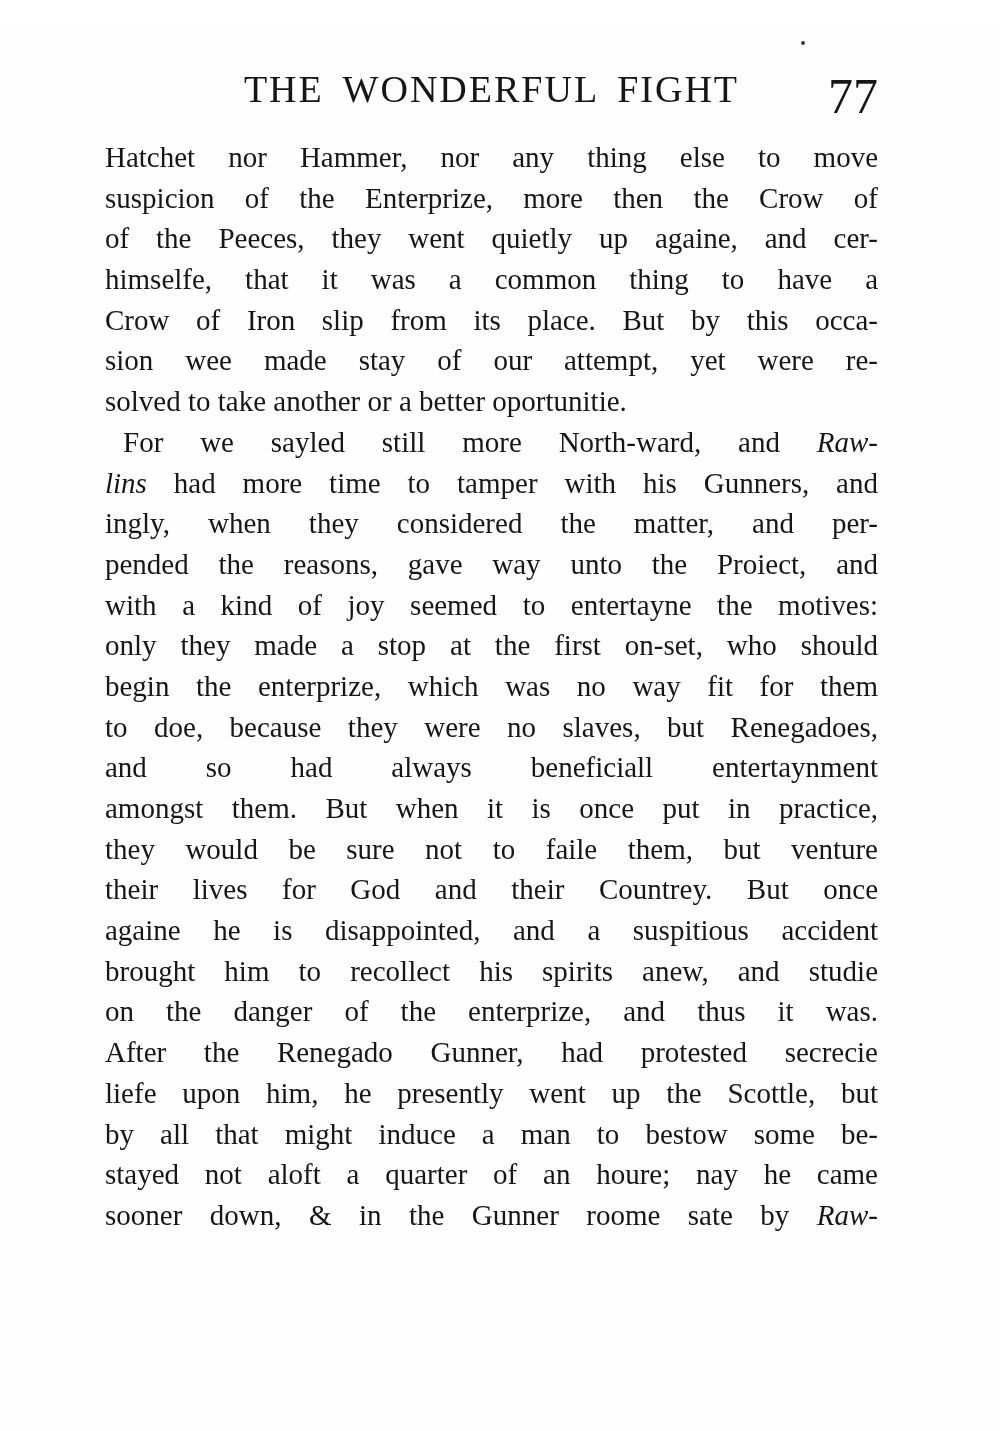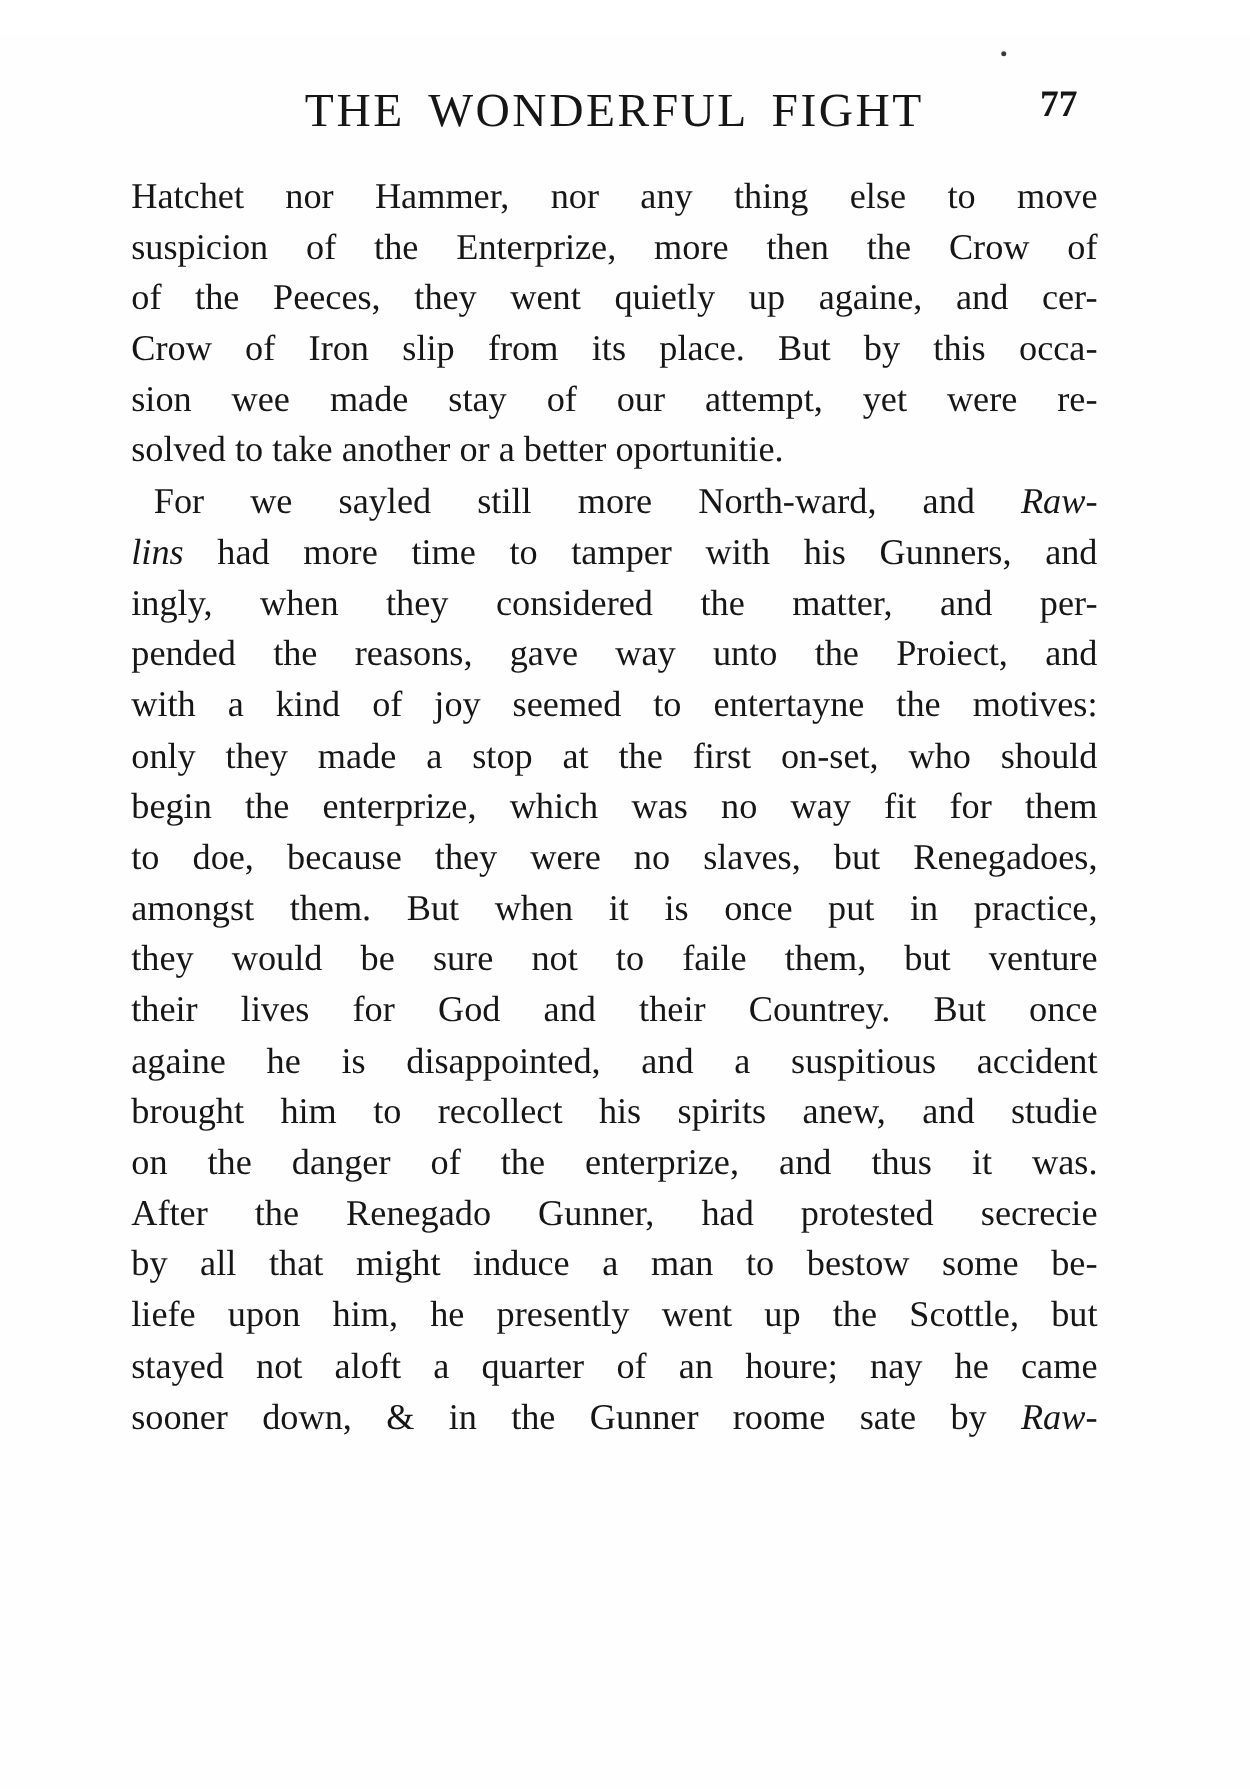--- a/index.html
+++ b/index.html
@@ -24,24 +24,24 @@
     position: absolute;
     left: 0; right: 0;
     text-align: center;
     font-size: 38px;
     letter-spacing: 2px;
     word-spacing: 8px;
     white-space: nowrap;
   }
   .pagenum {
     position: absolute;
-    right: 16px;
+    right: 0;
     top: 0;
-    font-size: 30px;
-    font-weight: bold;
+    font-size: 50px;
+    font-weight: normal;
   }
   .speck {
     position: absolute;
     left: 801px;
     top: 14px;
     width: 4px;
     height: 4px;
     border-radius: 50%;
     background: var(--ink, #161616);
     opacity: 0.85;
@@ -73,36 +73,38 @@
 <div class="page">
   <div class="header">
     <span class="title">THE WONDERFUL FIGHT</span>
     <span class="pagenum">77</span>
   </div>
   <div class="speck"></div>
   <div class="textblock" id="textblock">
       <div class="line"><span>Hatchet nor Hammer, nor any thing else to move</span></div>
       <div class="line"><span>suspicion of the Enterprize, more then the Crow of</span></div>
       <div class="line"><span>of the Peeces, they went quietly up againe, and cer-</span></div>
+      <div class="line"><span>himselfe, that it was a common thing to have a</span></div>
       <div class="line"><span>Crow of Iron slip from its place. But by this occa-</span></div>
       <div class="line"><span>sion wee made stay of our attempt, yet were re-</span></div>
       <div class="line no-just"><span>solved to take another or a better oportunitie.</span></div>
       <div class="line indent"><span>For we sayled still more North-ward, and </span><span class="it">Raw-</span></div>
       <div class="line"><span class="it">lins</span><span> had more time to tamper with his Gunners, and</span></div>
       <div class="line"><span>ingly, when they considered the matter, and per-</span></div>
       <div class="line"><span>pended the reasons, gave way unto the Proiect, and</span></div>
       <div class="line"><span>with a kind of joy seemed to entertayne the motives:</span></div>
       <div class="line"><span>only they made a stop at the first on-set, who should</span></div>
       <div class="line"><span>begin the enterprize, which was no way fit for them</span></div>
       <div class="line"><span>to doe, because they were no slaves, but Renegadoes,</span></div>
+      <div class="line"><span>and so had always beneficiall entertaynment</span></div>
       <div class="line"><span>amongst them. But when it is once put in practice,</span></div>
       <div class="line"><span>they would be sure not to faile them, but venture</span></div>
       <div class="line"><span>their lives for God and their Countrey. But once</span></div>
       <div class="line"><span>againe he is disappointed, and a suspitious accident</span></div>
       <div class="line"><span>brought him to recollect his spirits anew, and studie</span></div>
       <div class="line"><span>on the danger of the enterprize, and thus it was.</span></div>
       <div class="line"><span>After the Renegado Gunner, had protested secrecie</span></div>
+      <div class="line"><span>liefe upon him, he presently went up the Scottle, but</span></div>
       <div class="line"><span>by all that might induce a man to bestow some be-</span></div>
-      <div class="line"><span>liefe upon him, he presently went up the Scottle, but</span></div>
       <div class="line"><span>stayed not aloft a quarter of an houre; nay he came</span></div>
       <div class="line"><span>sooner down, &amp; in the Gunner roome sate by </span><span class="it">Raw-</span></div>
     </div>
 </div>
 
 </body></html>

